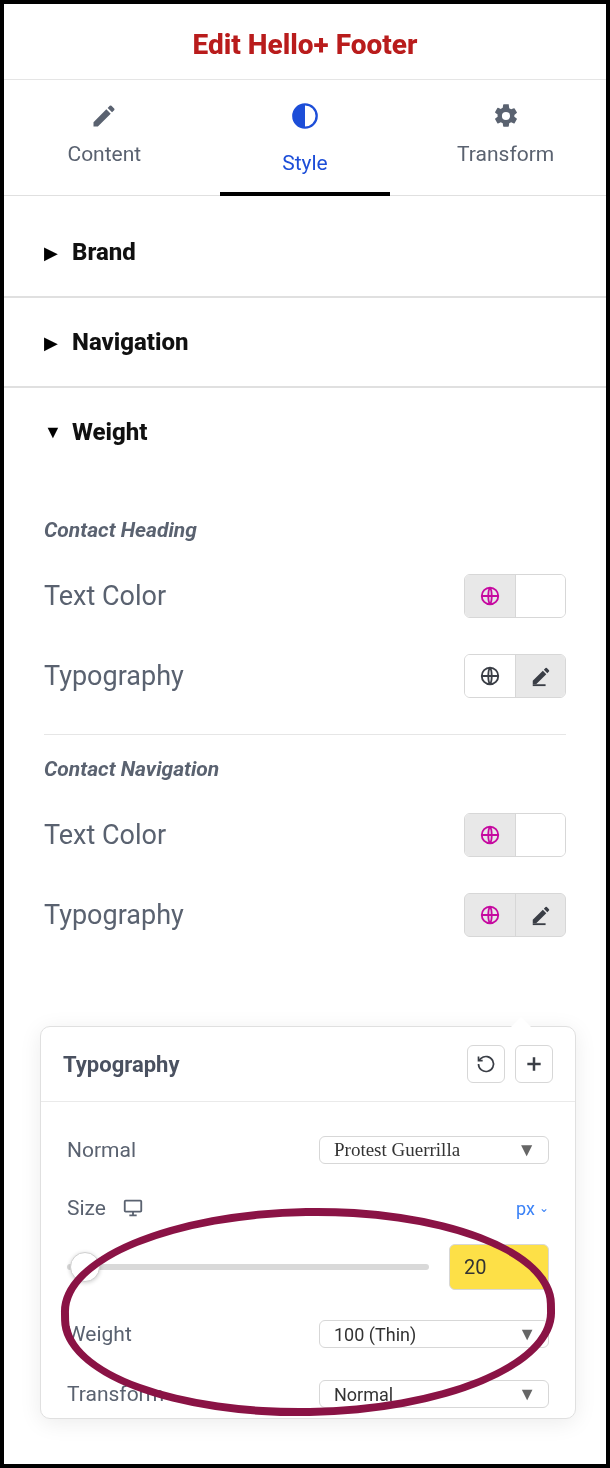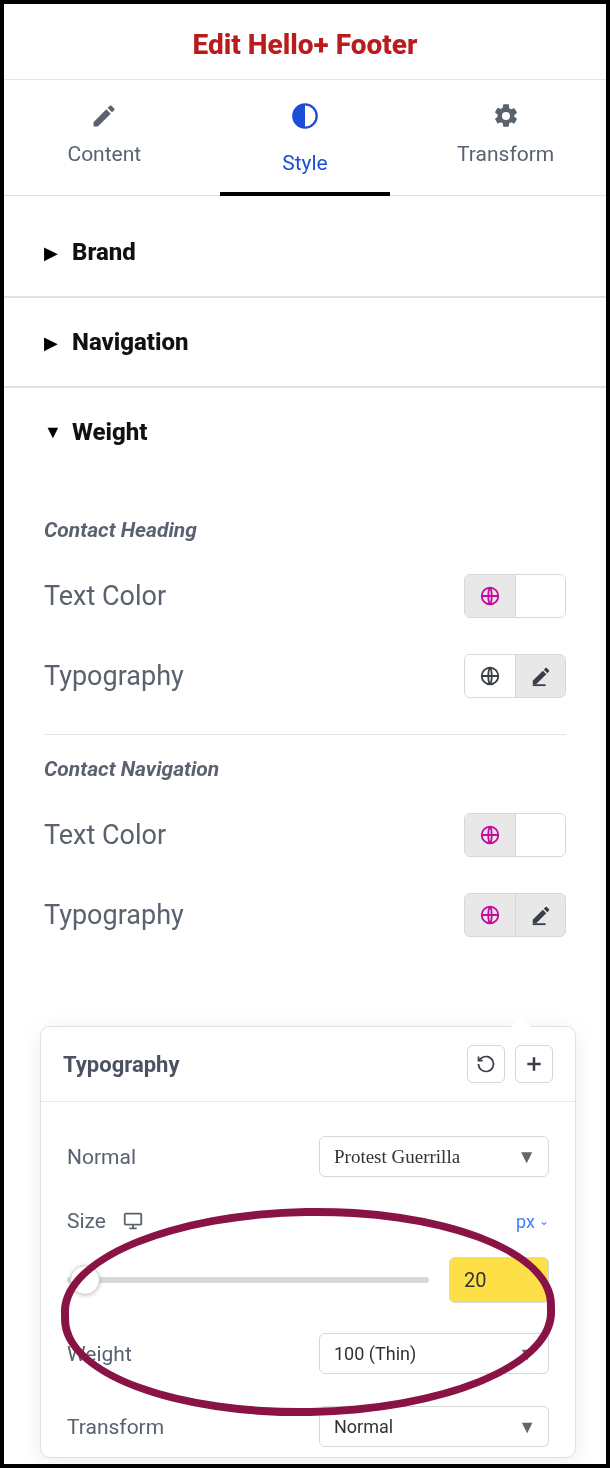--- a/index.html
+++ b/index.html
@@ -182,21 +182,21 @@
   .pop-label {
     font-size: 21px;
     color: #5a6270;
     display: flex;
     align-items: center;
     gap: 16px;
   }
   .select-box {
     position: relative;
     width: 230px;
-    height: 41px;
+    height: 28px;
     border: 1px solid #d7d7d7;
     border-radius: 6px;
     display: flex;
     align-items: center;
     padding: 0 36px 0 14px;
     background: #fff;
     color: #333;
     font-size: 18px;
   }
   .select-box.serif { font-family: Georgia, 'Times New Roman', serif; font-size: 19px; }

